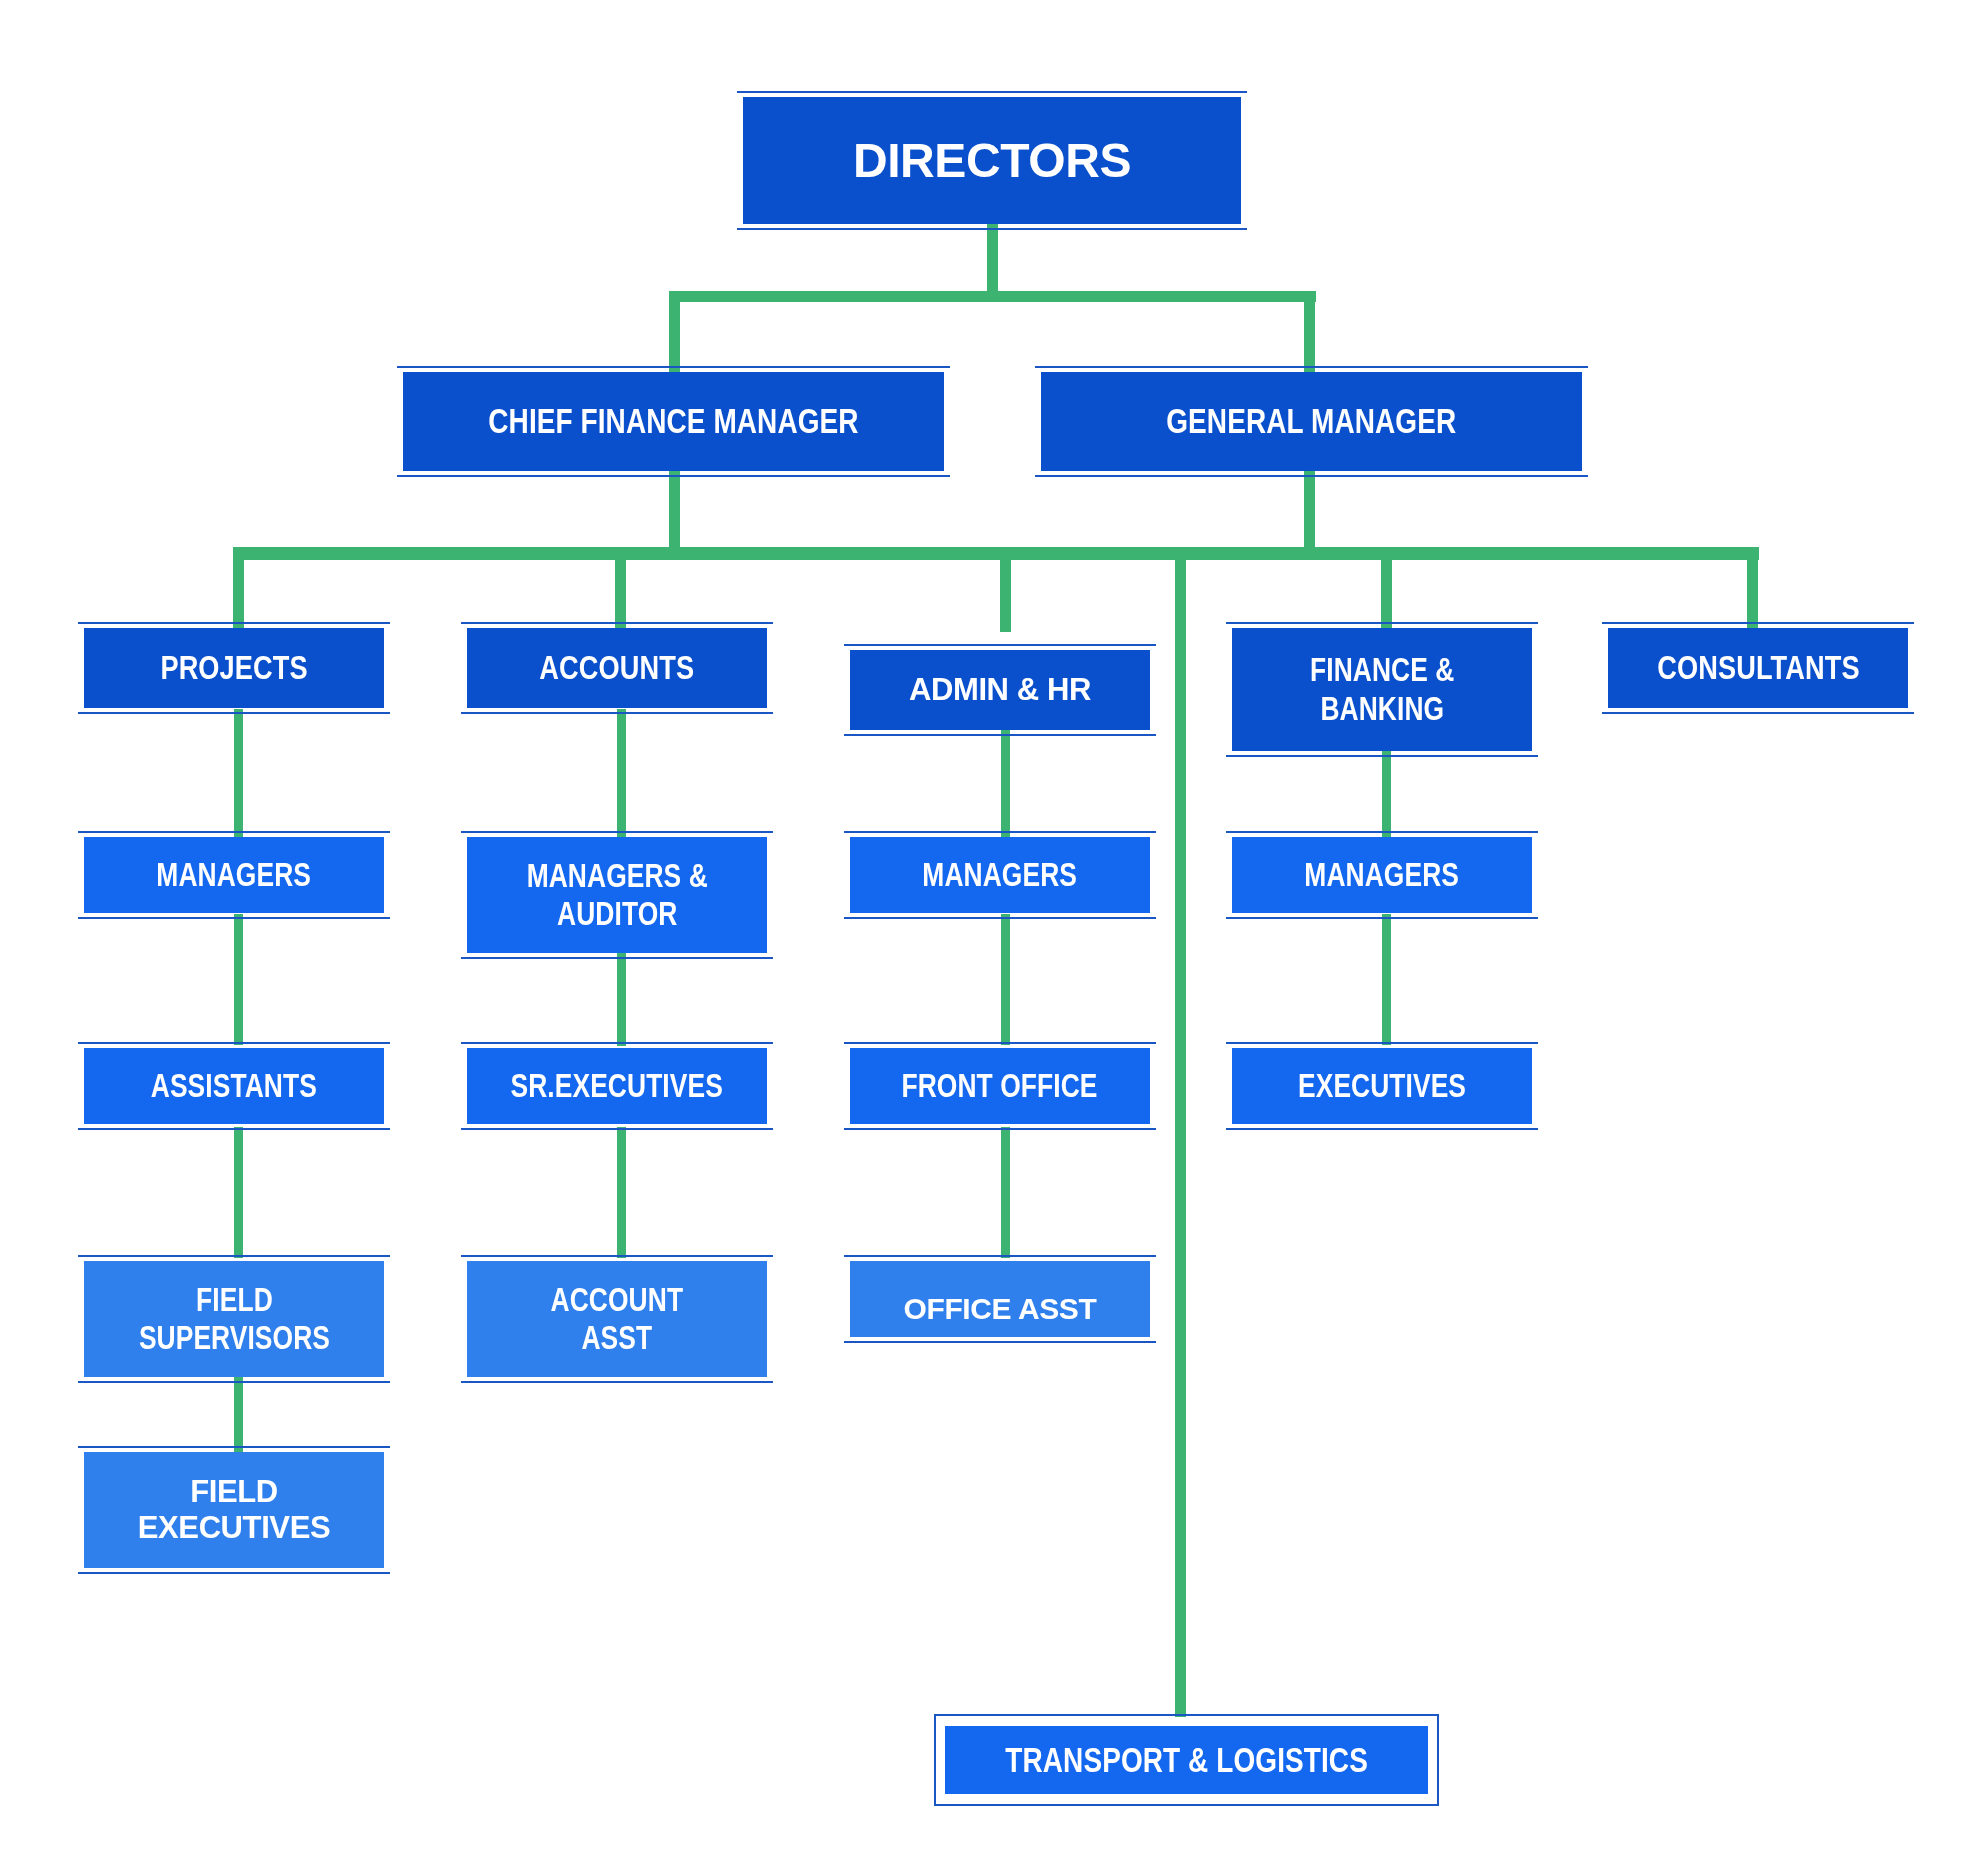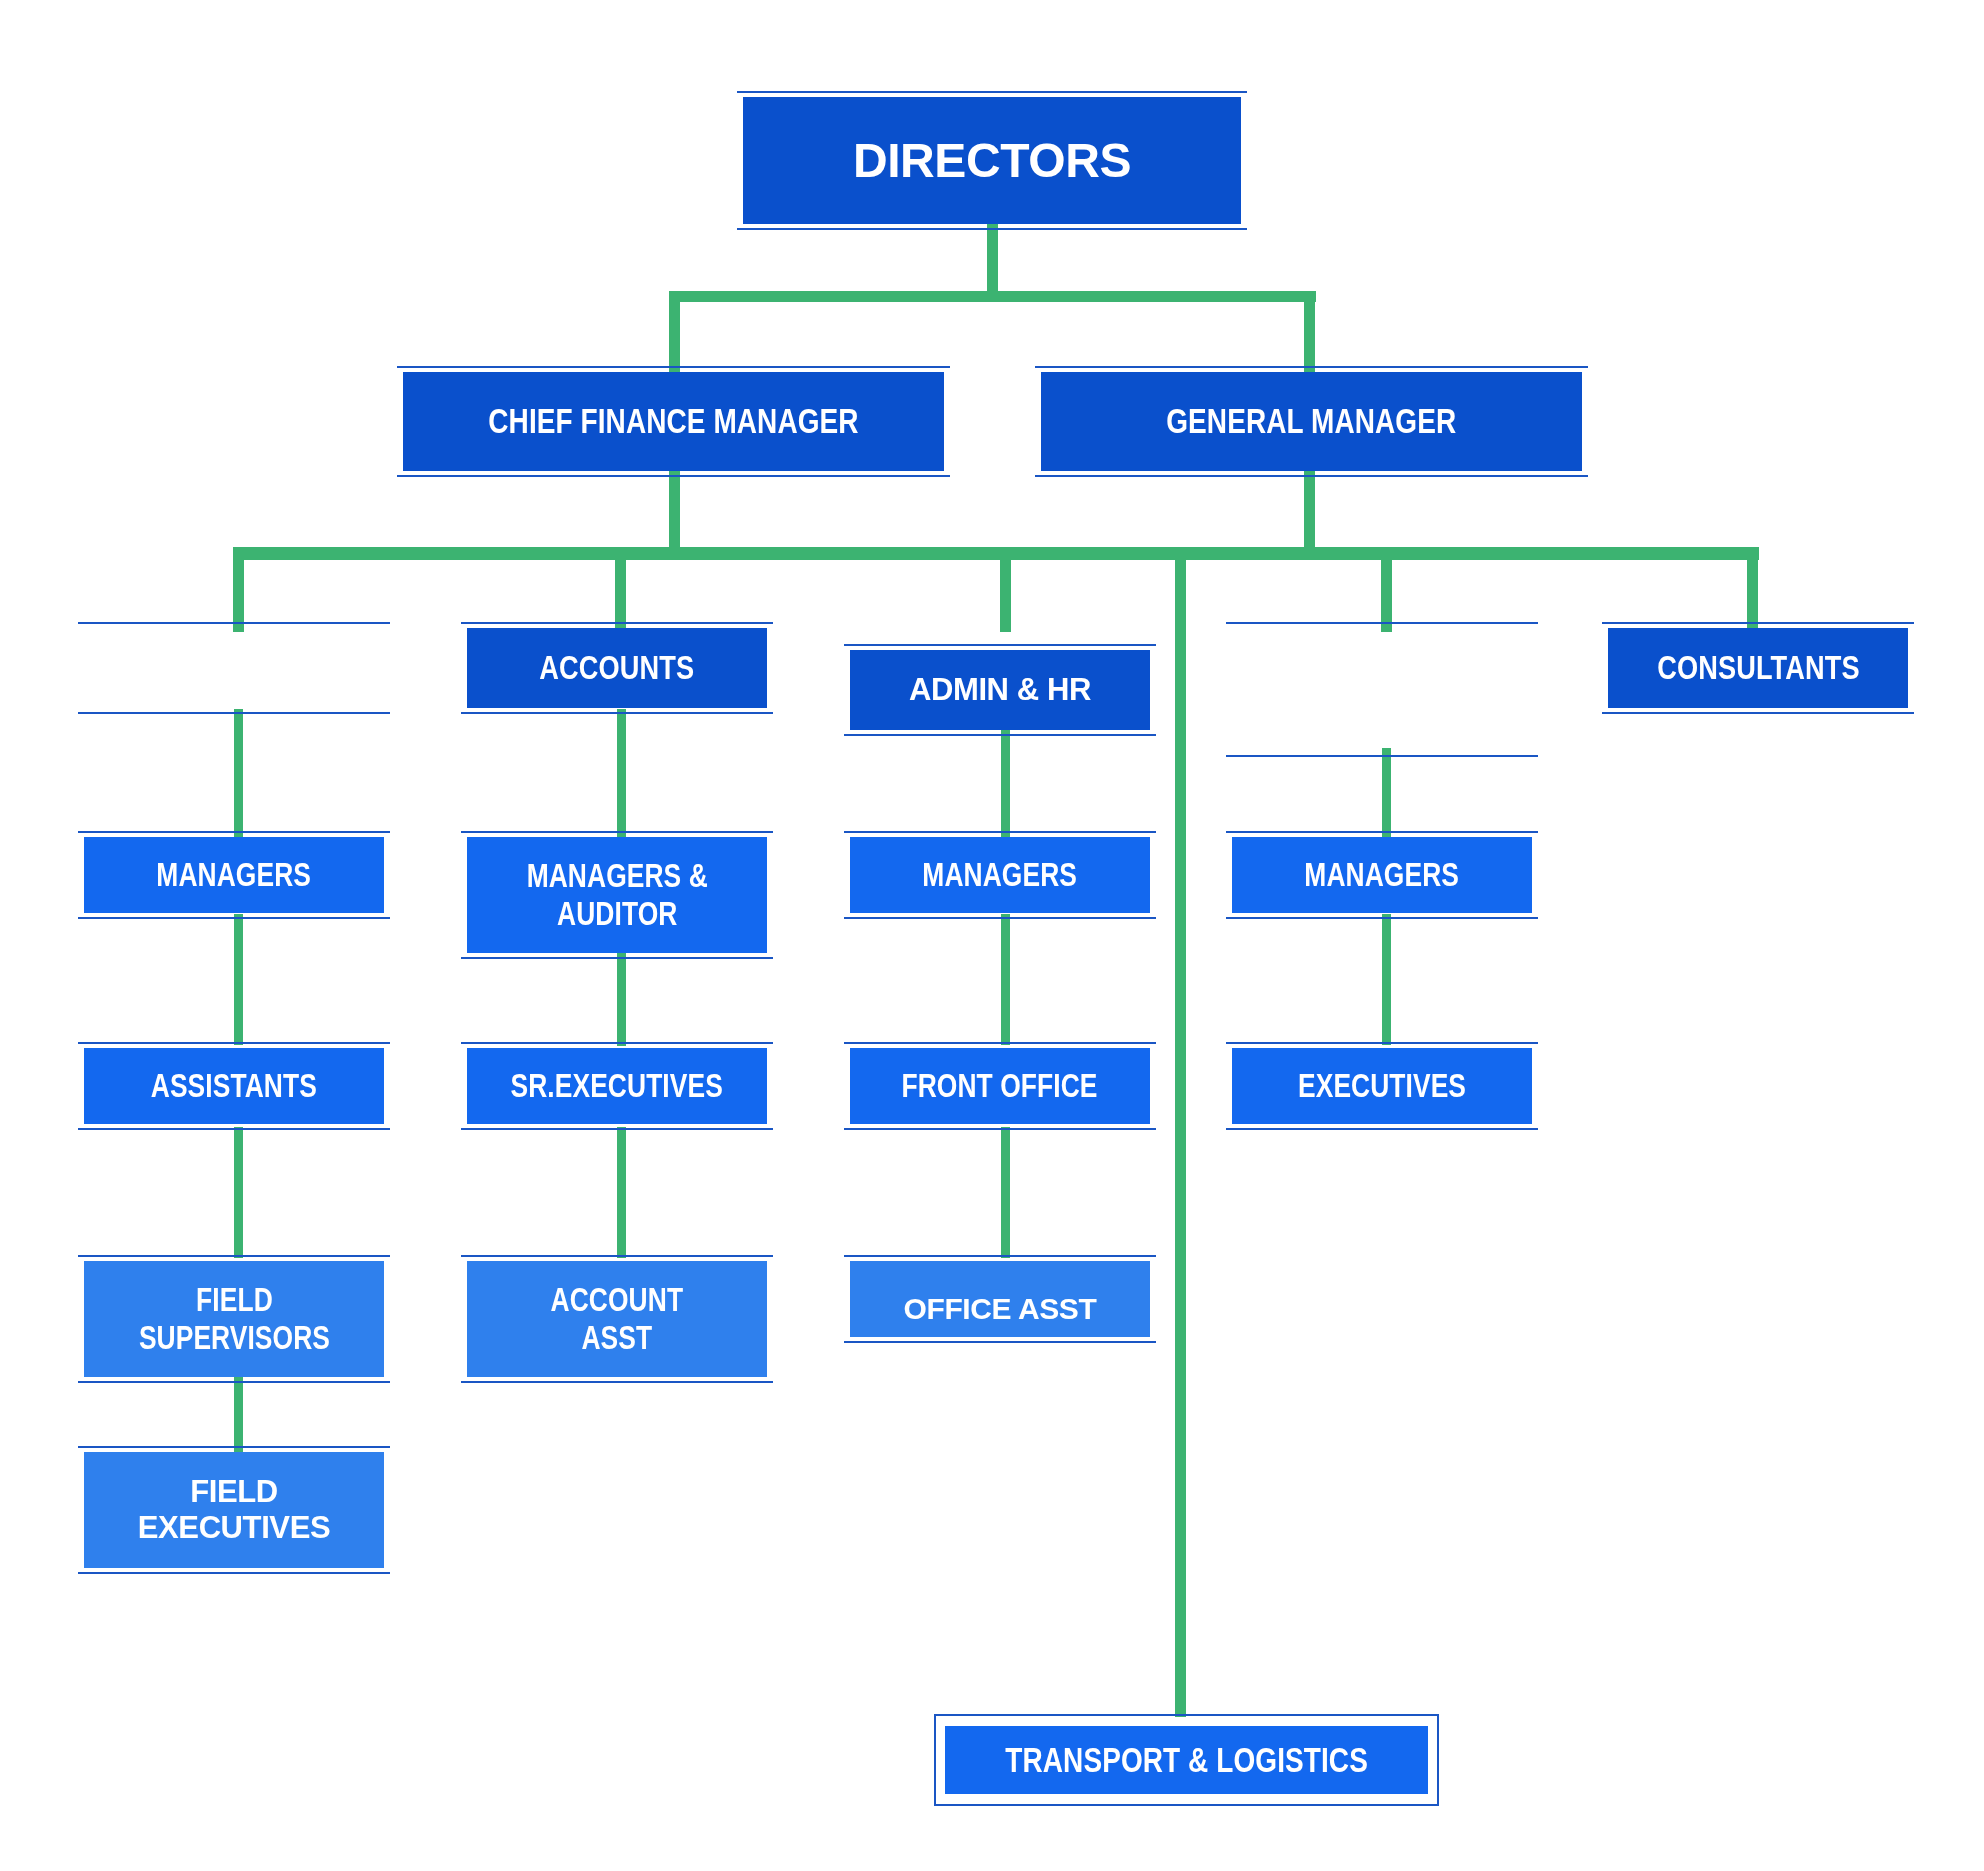--- a/index.html
+++ b/index.html
@@ -131,20 +131,23 @@
   <div class="node tone-dark" style="left:1035px;top:366px;width:553px;height:111px;">
     <div class="rule top"></div>
     <div class="chip">
       <span class="label" style="font-size:35px;">GENERAL MANAGER</span>
     </div>
     <div class="rule bot"></div>
   </div>
 
   <div class="node tone-dark" style="left:78px;top:622px;width:312px;height:92px;">
     <div class="rule top"></div>
+    <div class="chip">
+      <span class="label" style="font-size:34px;">PROJECTS</span>
+    </div>
     <div class="rule bot"></div>
   </div>
 
   <div class="node tone-dark" style="left:461px;top:622px;width:312px;height:92px;">
     <div class="rule top"></div>
     <div class="chip">
       <span class="label" style="font-size:34px;">ACCOUNTS</span>
     </div>
     <div class="rule bot"></div>
   </div>
@@ -152,20 +155,24 @@
   <div class="node tone-dark wide" style="left:844px;top:644px;width:312px;height:92px;">
     <div class="rule top"></div>
     <div class="chip">
       <span class="label" style="font-size:31px;">ADMIN &amp; HR</span>
     </div>
     <div class="rule bot"></div>
   </div>
 
   <div class="node tone-dark" style="left:1226px;top:622px;width:312px;height:135px;">
     <div class="rule top"></div>
+    <div class="chip">
+      <span class="label" style="font-size:33px;">FINANCE &amp;
+BANKING</span>
+    </div>
     <div class="rule bot"></div>
   </div>
 
   <div class="node tone-dark" style="left:1602px;top:622px;width:312px;height:92px;">
     <div class="rule top"></div>
     <div class="chip">
       <span class="label" style="font-size:34px;">CONSULTANTS</span>
     </div>
     <div class="rule bot"></div>
   </div>

